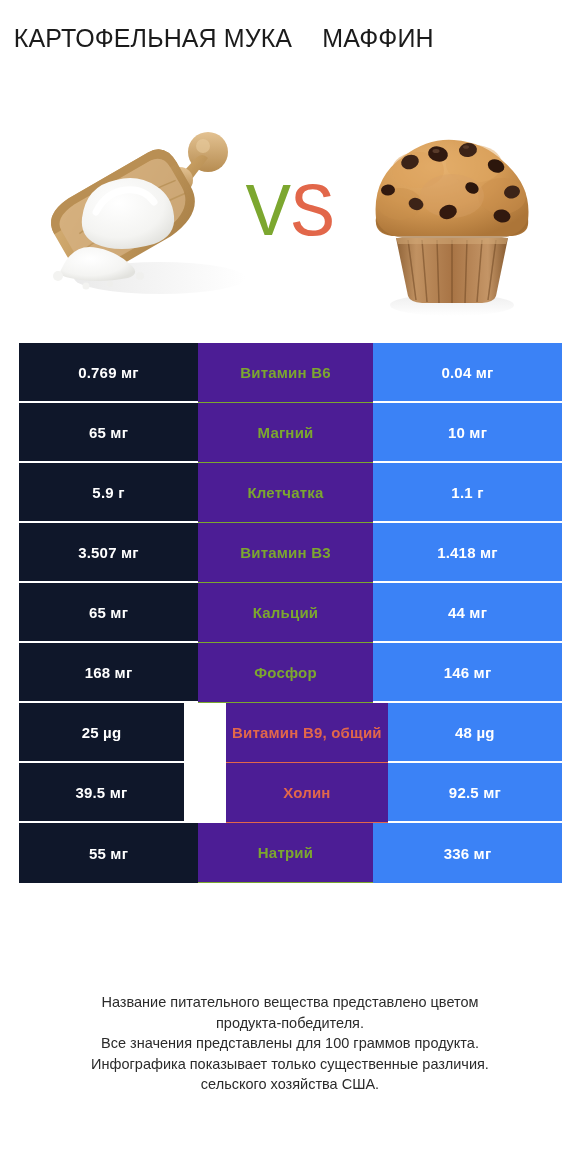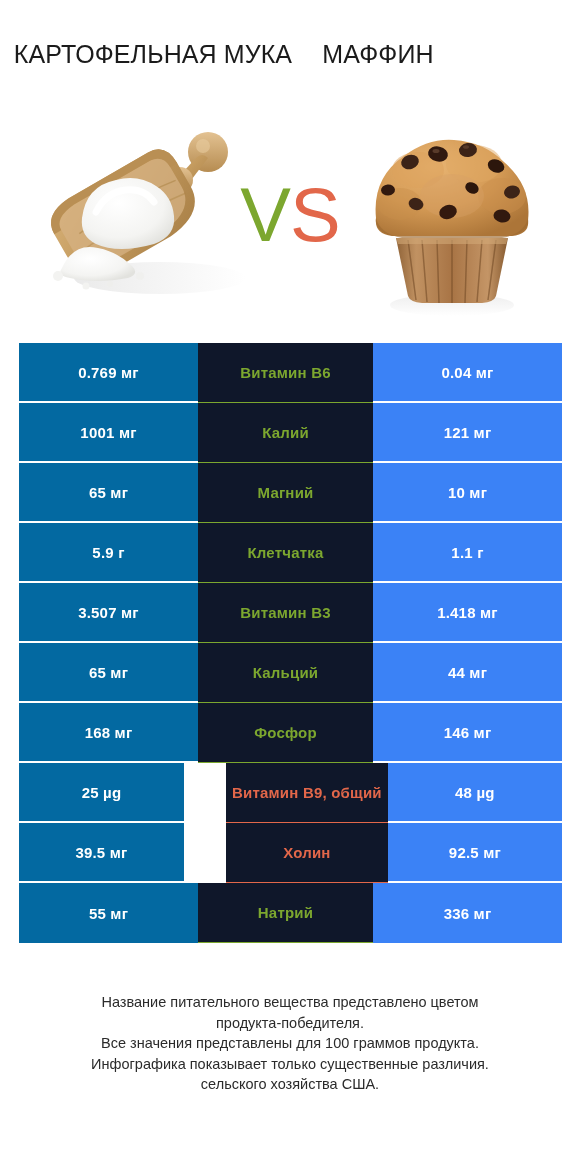--- a/index.html
+++ b/index.html
@@ -16,21 +16,21 @@
   .page {
     position: relative;
     width: 580px;
     height: 1174px;
     background: #ffffff;
   }
 
   
   .titles {
     position: absolute;
-    top: 16px;
+    top: 0;
     left: 0;
     width: 515px;
     height: 100px;
   }
 
   .title {
     position: absolute;
     top: 22px;
     text-align: center;
     font-size: 25px;
@@ -43,20 +43,21 @@
   .title-left  { left: 8px;   width: 290px; }
   .title-right { right: 2px;  width: 270px; }
 
   
   .hero {
     position: absolute;
     top: 100px;
     left: 0;
     width: 580px;
     height: 230px;
+    font-family: Liberation Mono, monospace;
   }
 
   .hero-img {
     position: absolute;
     top: 0;
     height: 230px;
   }
   .hero-left  { left: 40px;  width: 215px; }
   .hero-right { right: 28px; width: 200px; }
 
@@ -93,36 +94,36 @@
     display: flex;
     align-items: center;
     justify-content: center;
     font-size: 15px;
     font-weight: 700;
     letter-spacing: .2px;
   }
 
   .cell-left {
     width: 179px;
-    background: #0369a1;
+    background: #0f172a;
     color: #ffffff;
     border-bottom: 2px solid #ffffff;
   }
 
   .cell-right {
     width: 189px;
     background: #3b82f6;
     color: #ffffff;
     border-bottom: 2px solid #ffffff;
     margin-left: auto;
   }
 
   .cell-mid {
     width: 175px;
-    background: #0f172a;
+    background: #4c1d95;
     text-align: center;
     padding: 0 4px;
     border-bottom: 1px solid #7CA72F;
   }
 
   .row.win-right .cell-mid { border-bottom-color: #E2674A; margin-left: 42px; }
 
   .row:last-child .cell-left,
   .row:last-child .cell-right { border-bottom: none; }
 
@@ -286,27 +287,20 @@
   <div class="table">
 
     <div class="row">
       <div class="cell cell-left">0.769 мг</div>
       <div class="cell cell-mid">
           <span class="label-green">Витамин B6</span>
         </div>
       <div class="cell cell-right">0.04 мг</div>
     </div>
 
-    <div class="row">
-      <div class="cell cell-left">1001 мг</div>
-      <div class="cell cell-mid">
-          <span class="label-green">Калий</span>
-        </div>
-      <div class="cell cell-right">121 мг</div>
-    </div>
 
     <div class="row">
       <div class="cell cell-left">65 мг</div>
       <div class="cell cell-mid">
           <span class="label-green">Магний</span>
         </div>
       <div class="cell cell-right">10 мг</div>
     </div>
 
     <div class="row">

